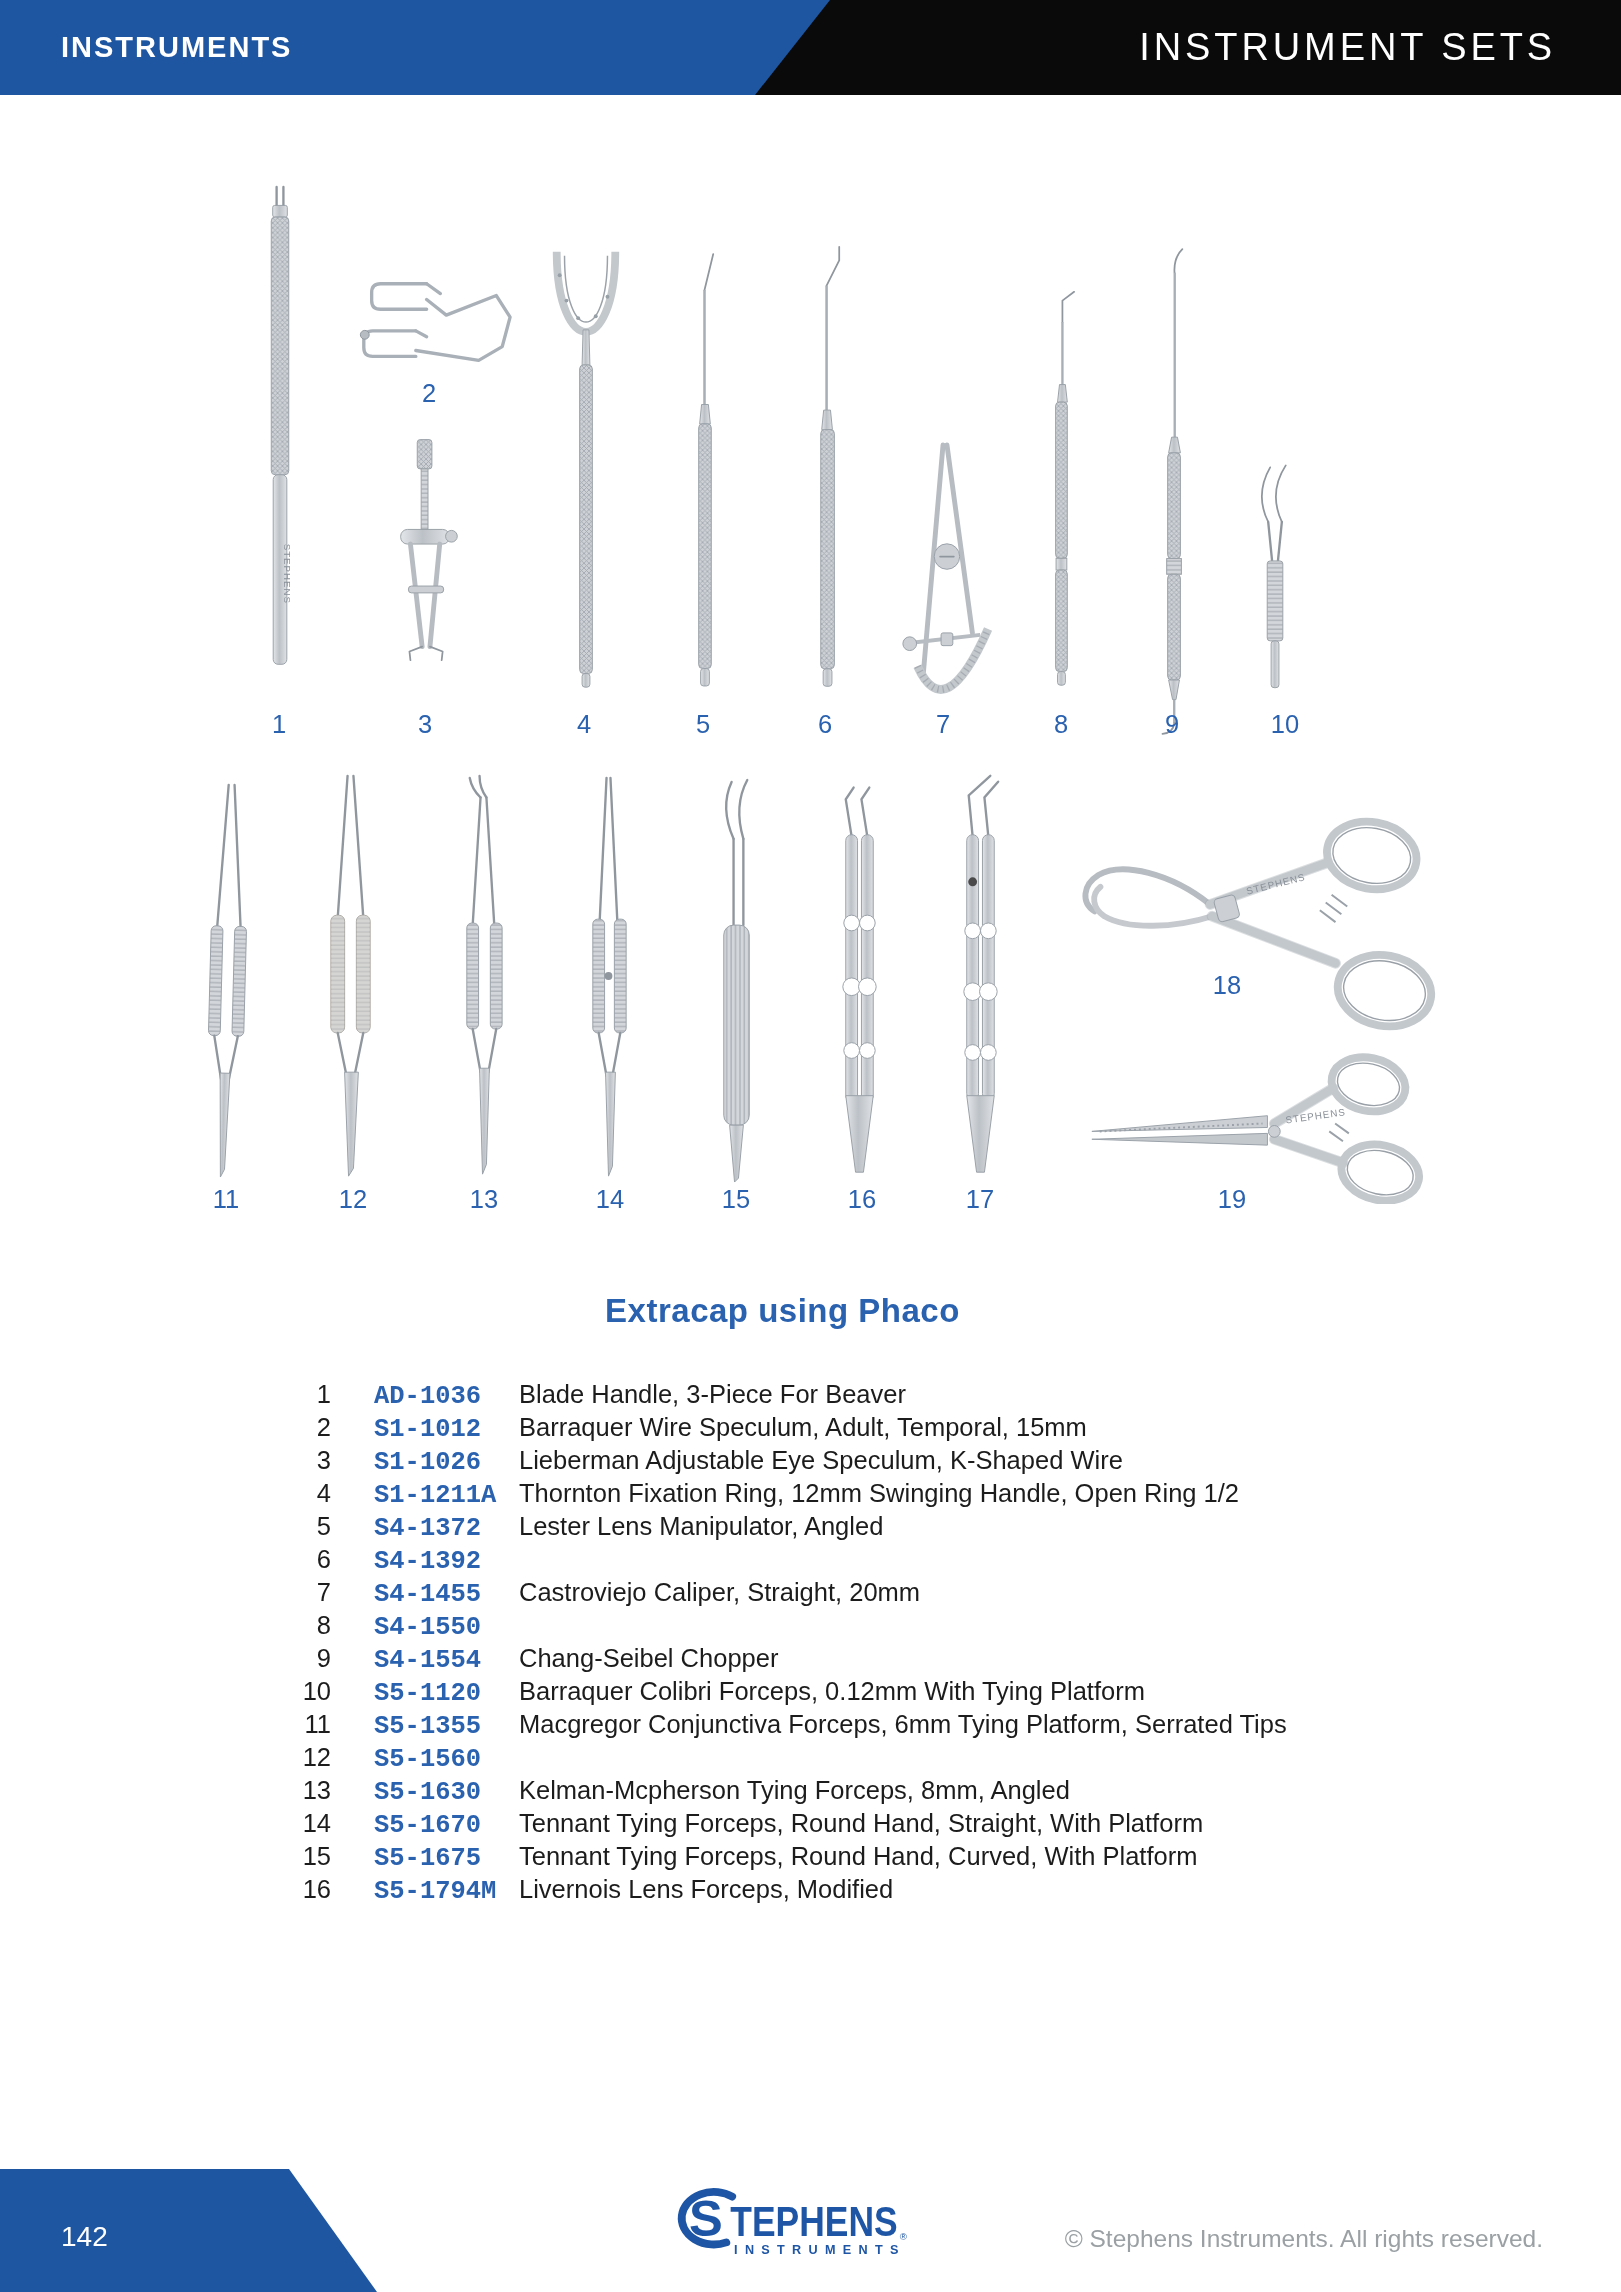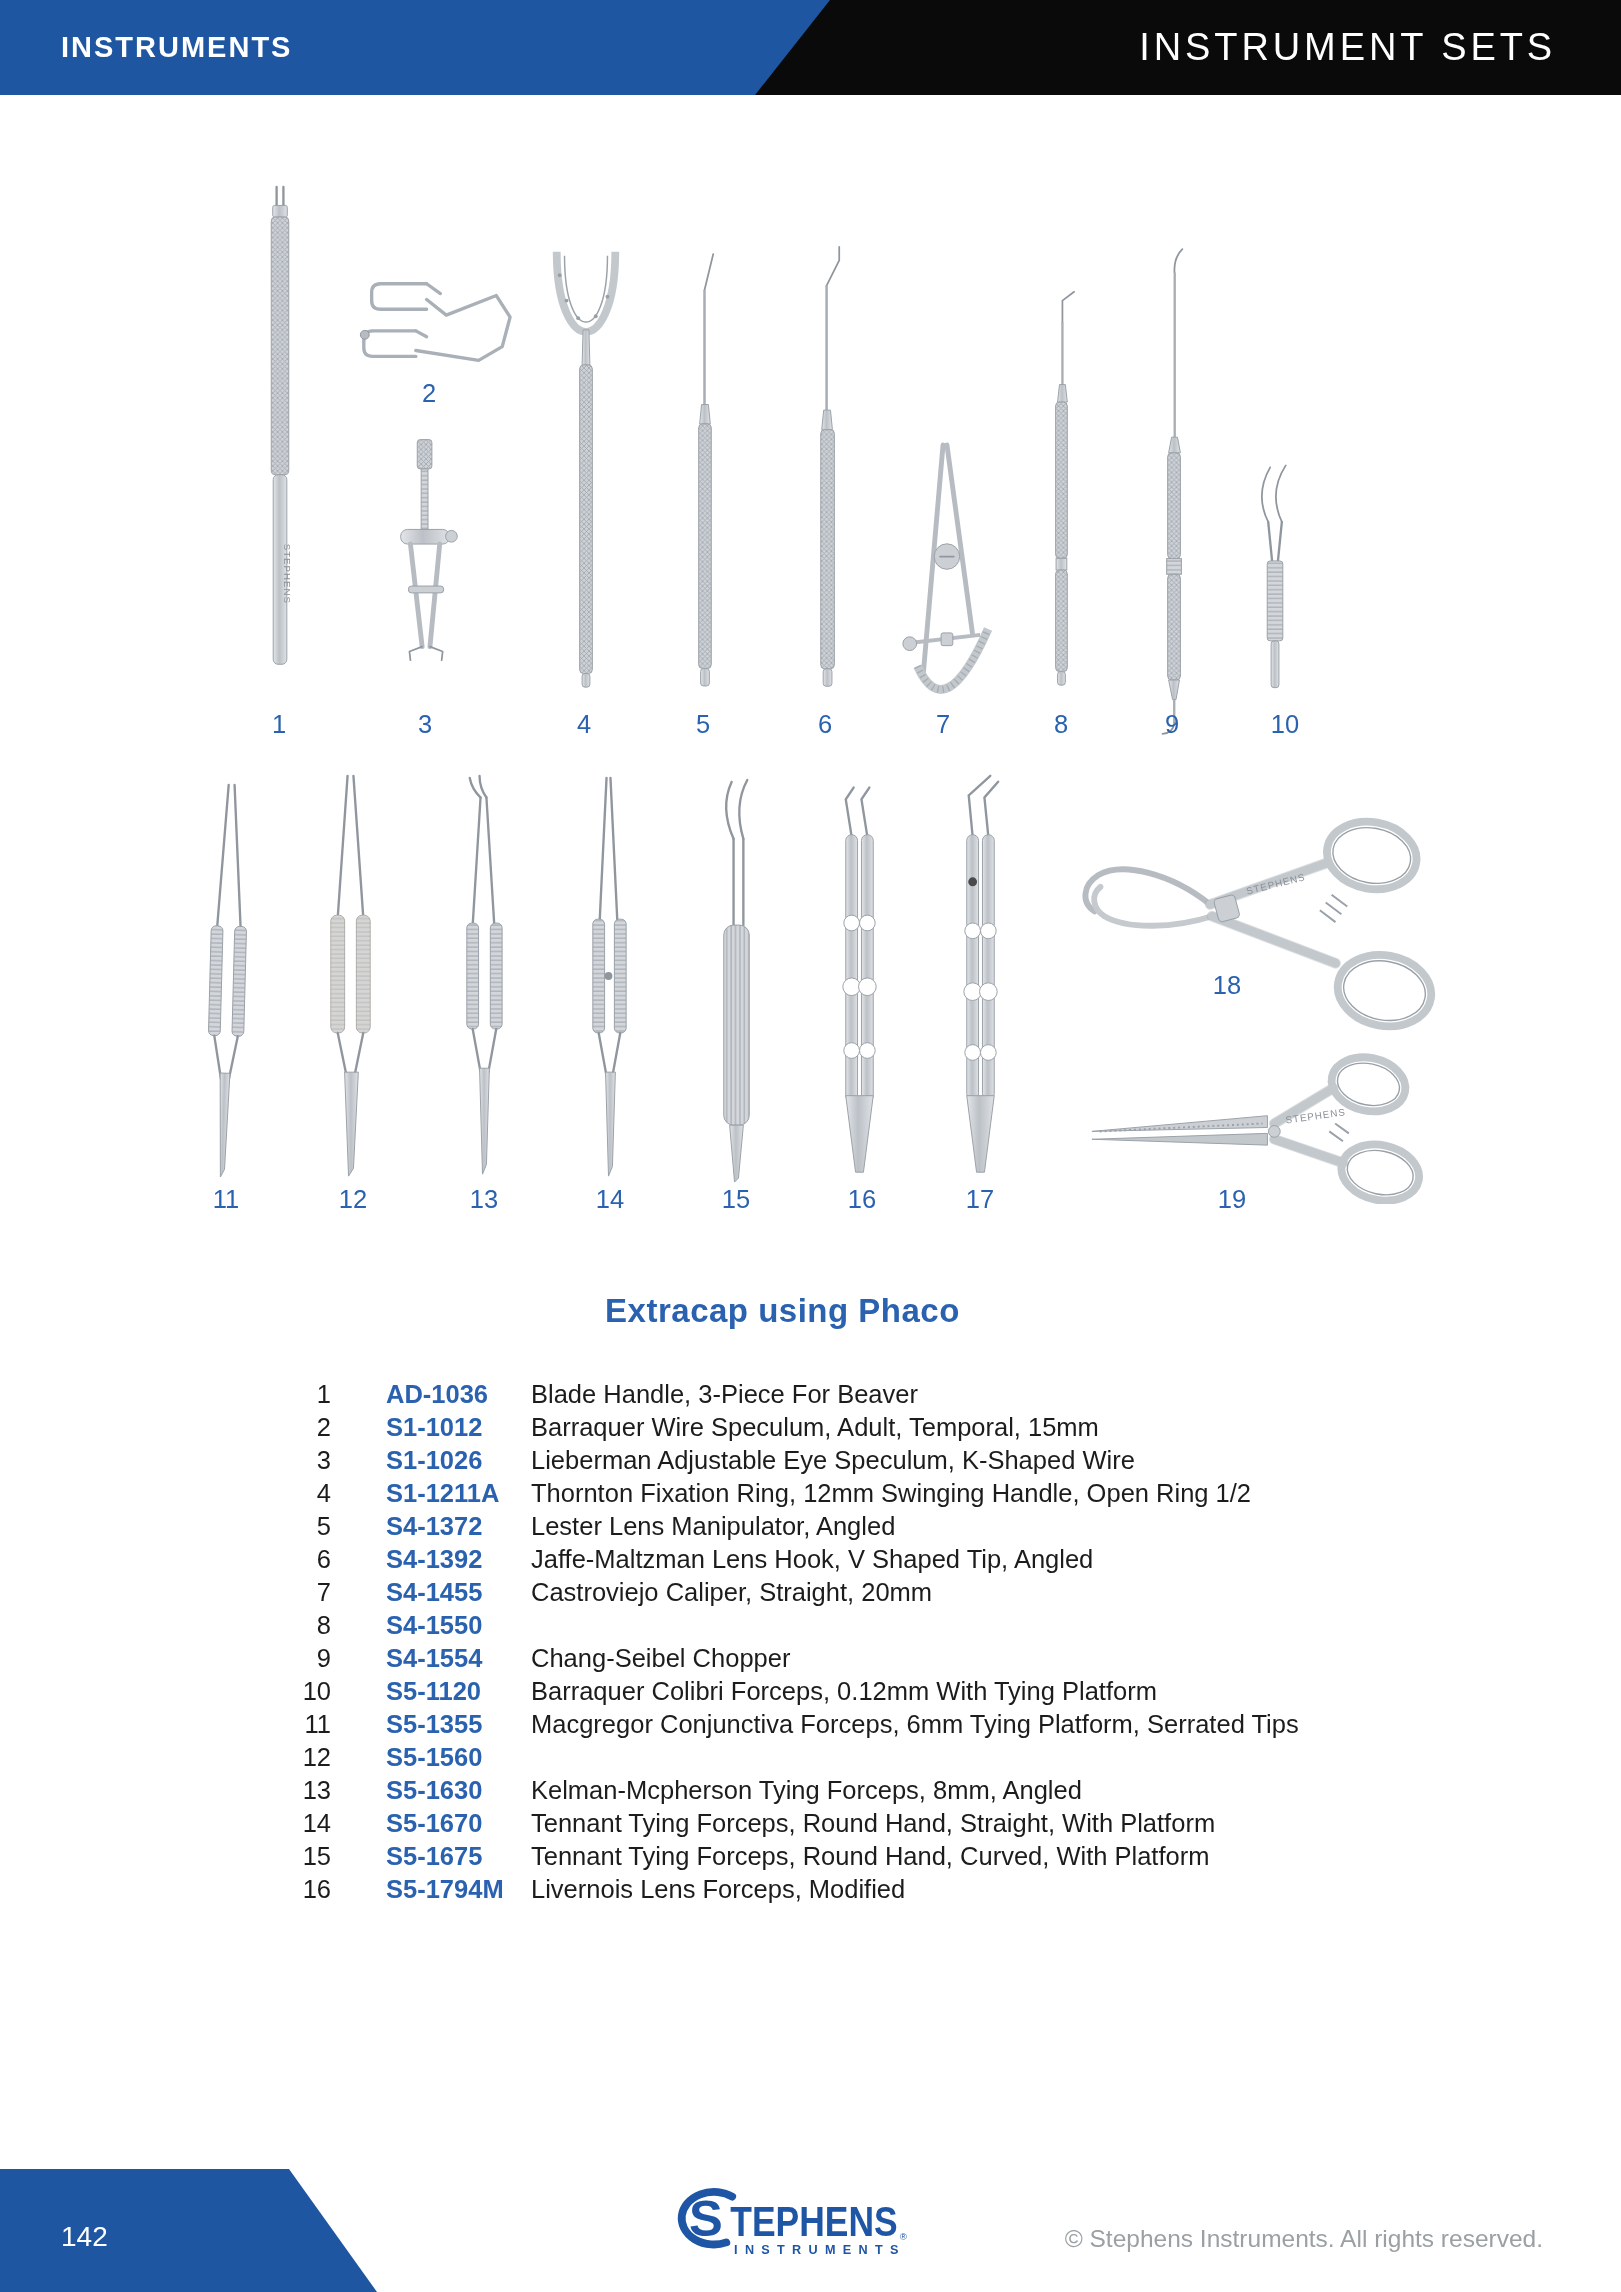--- a/index.html
+++ b/index.html
@@ -43,21 +43,21 @@
   .shank{fill:none;stroke:#c3c8cd;stroke-width:9;stroke-linecap:round;}
   .shanko{fill:none;stroke:#99a0a7;stroke-width:11;stroke-linecap:round;}
   .eng{fill:#8a9098;font-size:10px;letter-spacing:1px;font-family:"Liberation Sans",sans-serif;}
 
   
   .set-title{position:absolute;left:0;top:1292px;width:1621px;text-align:center;
     padding-right:56px;color:var(--accent-blue);font-size:33px;font-weight:700;letter-spacing:0.5px;}
   .parts{position:absolute;left:302px;top:1380px;width:1137px;color:var(--text);}
   .part-row{display:flex;align-items:baseline;height:33px;font-size:25.5px;}
   .part-row .num{width:29px;text-align:right;flex:none;color:#1c1c1c;}
-  .part-row .pn{margin-left:55px;width:145px;flex:none;color:var(--accent-blue);font-weight:700;}
+  .part-row .pn{margin-left:43px;width:145px;flex:none;color:var(--accent-blue);font-weight:700;font-family:Liberation Mono, monospace;}
   .part-row .desc{flex:1;color:#1c1c1c;}
 
   
   .footer-shape{position:absolute;left:0;top:2169px;width:412px;height:123px;
     background:var(--brand-blue);clip-path:polygon(0 0,289px 0,377px 100%,0 100%);}
   .page-num{position:absolute;left:61px;top:2221px;color:#fff;font-size:28px;font-weight:400;}
   .logo{position:absolute;left:669px;top:2184px;}
   .copyright{position:absolute;right:78px;top:2225px;color:var(--muted);font-size:24.5px;}
 </style>
 </head>
@@ -395,21 +395,20 @@
 
     <div class="part-row">
       <span class="num">5</span>
       <span class="pn">S4-1372</span>
       <span class="desc">Lester Lens Manipulator, Angled</span>
     </div>
 
     <div class="part-row">
       <span class="num">6</span>
       <span class="pn">S4-1392</span>
-      <span class="desc">Jaffe-Maltzman Lens Hook, V Shaped Tip, Angled</span>
     </div>
 
     <div class="part-row">
       <span class="num">7</span>
       <span class="pn">S4-1455</span>
       <span class="desc">Castroviejo Caliper, Straight, 20mm</span>
     </div>
 
     <div class="part-row">
       <span class="num">8</span>

